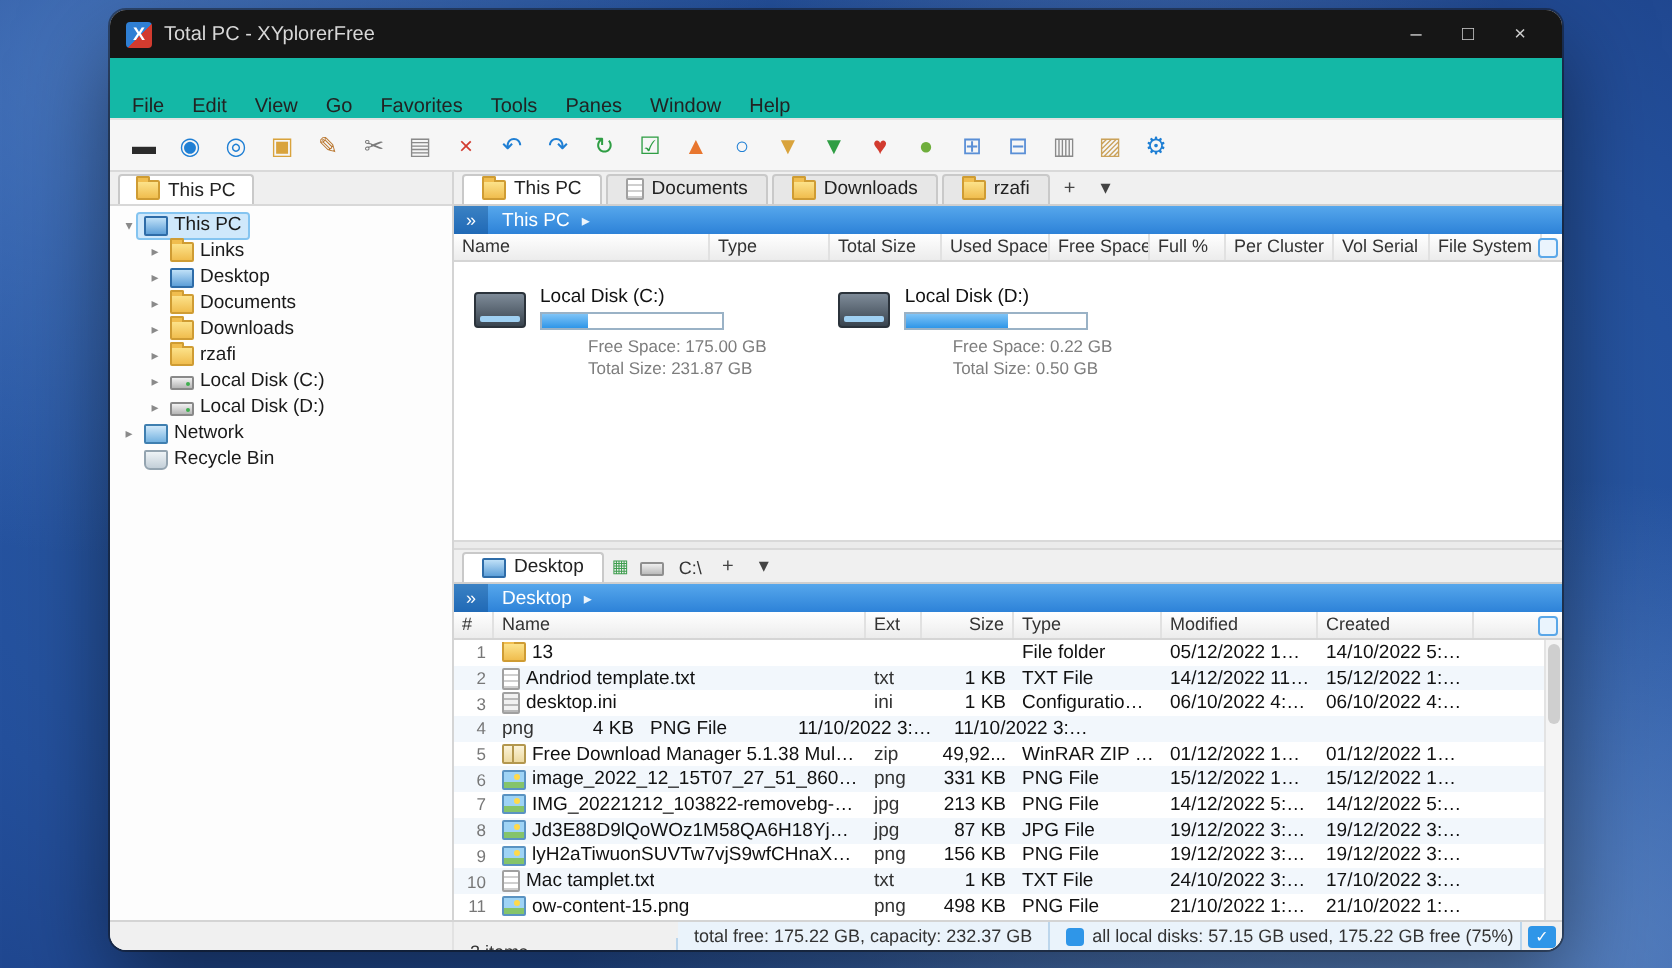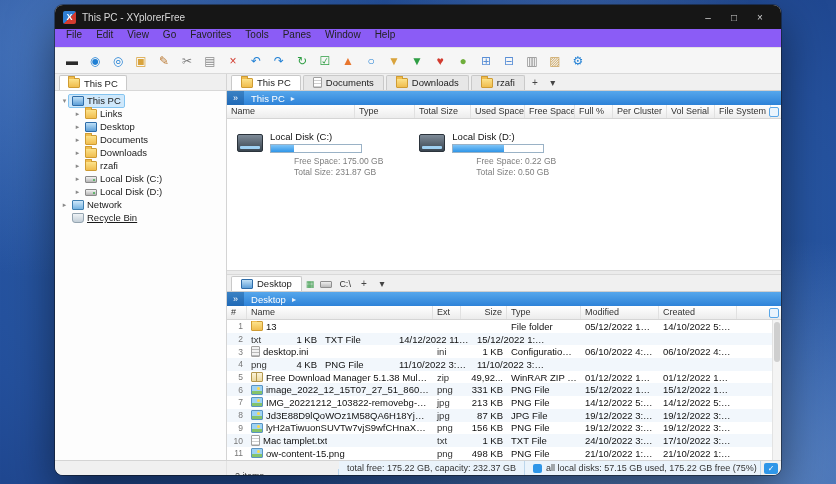--- a/index.html
+++ b/index.html
@@ -18,21 +18,21 @@
 
   
   .titlebar{height:24px;background:#161616;display:flex;align-items:center;padding:0 8px;gap:6px;flex:none;}
   .app-icon{width:13px;height:13px;border-radius:2px;background:linear-gradient(135deg,#2f7fd4 52%,#d23b2f 52%);
     color:#fff;font-size:9px;font-weight:bold;display:flex;align-items:center;justify-content:center;flex:none;}
   .title{color:#d8d8d8;font-size:10px;flex:1;white-space:nowrap;overflow:hidden;}
   .win-controls{display:flex;}
   .wc{width:26px;height:18px;color:#cfcfcf;font-size:10px;display:flex;align-items:center;justify-content:center;}
 
   
-  .menubar{height:19px;background:#8b5cf6;border-bottom:1px solid #e2e2e2;display:flex;align-items:flex-start;padding:0 4px;flex:none;}
+  .menubar{height:31px;background:#14b8a6;border-bottom:1px solid #e2e2e2;display:flex;align-items:flex-end;padding:0 4px;flex:none;}
   .menu-item{font-size:10px;color:#222;padding:0 7px;white-space:nowrap;}
 
   
   .toolbar{height:26px;background:#f6f6f6;border-bottom:1px solid #d9d9d9;display:flex;align-items:center;padding:0 6px;gap:1px;flex:none;}
   .tbtn{width:22px;height:20px;display:flex;align-items:center;justify-content:center;border-radius:3px;flex:none;}
   .tglyph{font-size:12px;line-height:1;}
 
   .main{flex:1;display:flex;min-height:0;background:#fff;}
 
   
@@ -134,21 +134,21 @@
   .icn-zip::after{content:"";position:absolute;left:4px;top:0;bottom:0;width:1px;background:#b3974e;}
 </style>
 </head>
 <body>
 
 <div class="desktop">
   <div class="window">
 
     <div class="titlebar">
       <span class="app-icon">X</span>
-      <span class="title">This PC - XYplorerFree</span>
+      <span class="title">Total PC - XYplorerFree</span>
       <span class="win-controls">
         <span class="wc">–</span>
         <span class="wc">□</span>
         <span class="wc">×</span>
       </span>
     </div>
 
     <div class="menubar">
       <span class="menu-item">File</span>
         <span class="menu-item">Edit</span>
@@ -299,21 +299,21 @@
                 <span class="tlabel">Local Disk (D:)</span>
               </span>
             </div>
             <div class="tree-item" style="padding-left: 3px;">
               <span class="arrow">▸</span>
               <span class="core">
                 <span class="icn icn-network"></span>
                 <span class="tlabel">Network</span>
               </span>
             </div>
-            <div class="tree-item" style="padding-left: 3px; text-decoration: underline;">
+            <div class="tree-item" style="padding-left: 3px;">
               <span class="arrow"></span>
               <span class="core">
                 <span class="icn icn-bin"></span>
                 <span class="tlabel">Recycle Bin</span>
               </span>
             </div>
         </div>
       </div>
 
       <div class="rightcol">
@@ -422,20 +422,24 @@
                 <span class="fname">13</span>
               </span>
               <span class="c c3"></span>
               <span class="c c4"></span>
               <span class="c c5">File folder</span>
               <span class="c c6">05/12/2022 12:01:...</span>
               <span class="c c7">14/10/2022 5:08:0...</span>
             </div>
             <div class="frow">
               <span class="c c1">2</span>
+              <span class="c c2">
+                <span class="icn icn-txt"></span>
+                <span class="fname">Andriod template.txt</span>
+              </span>
               <span class="c c3">txt</span>
               <span class="c c4">1 KB</span>
               <span class="c c5">TXT File</span>
               <span class="c c6">14/12/2022 11:15:...</span>
               <span class="c c7">15/12/2022 1:03:2...</span>
             </div>
             <div class="frow">
               <span class="c c1">3</span>
               <span class="c c2">
                 <span class="icn icn-ini"></span>

